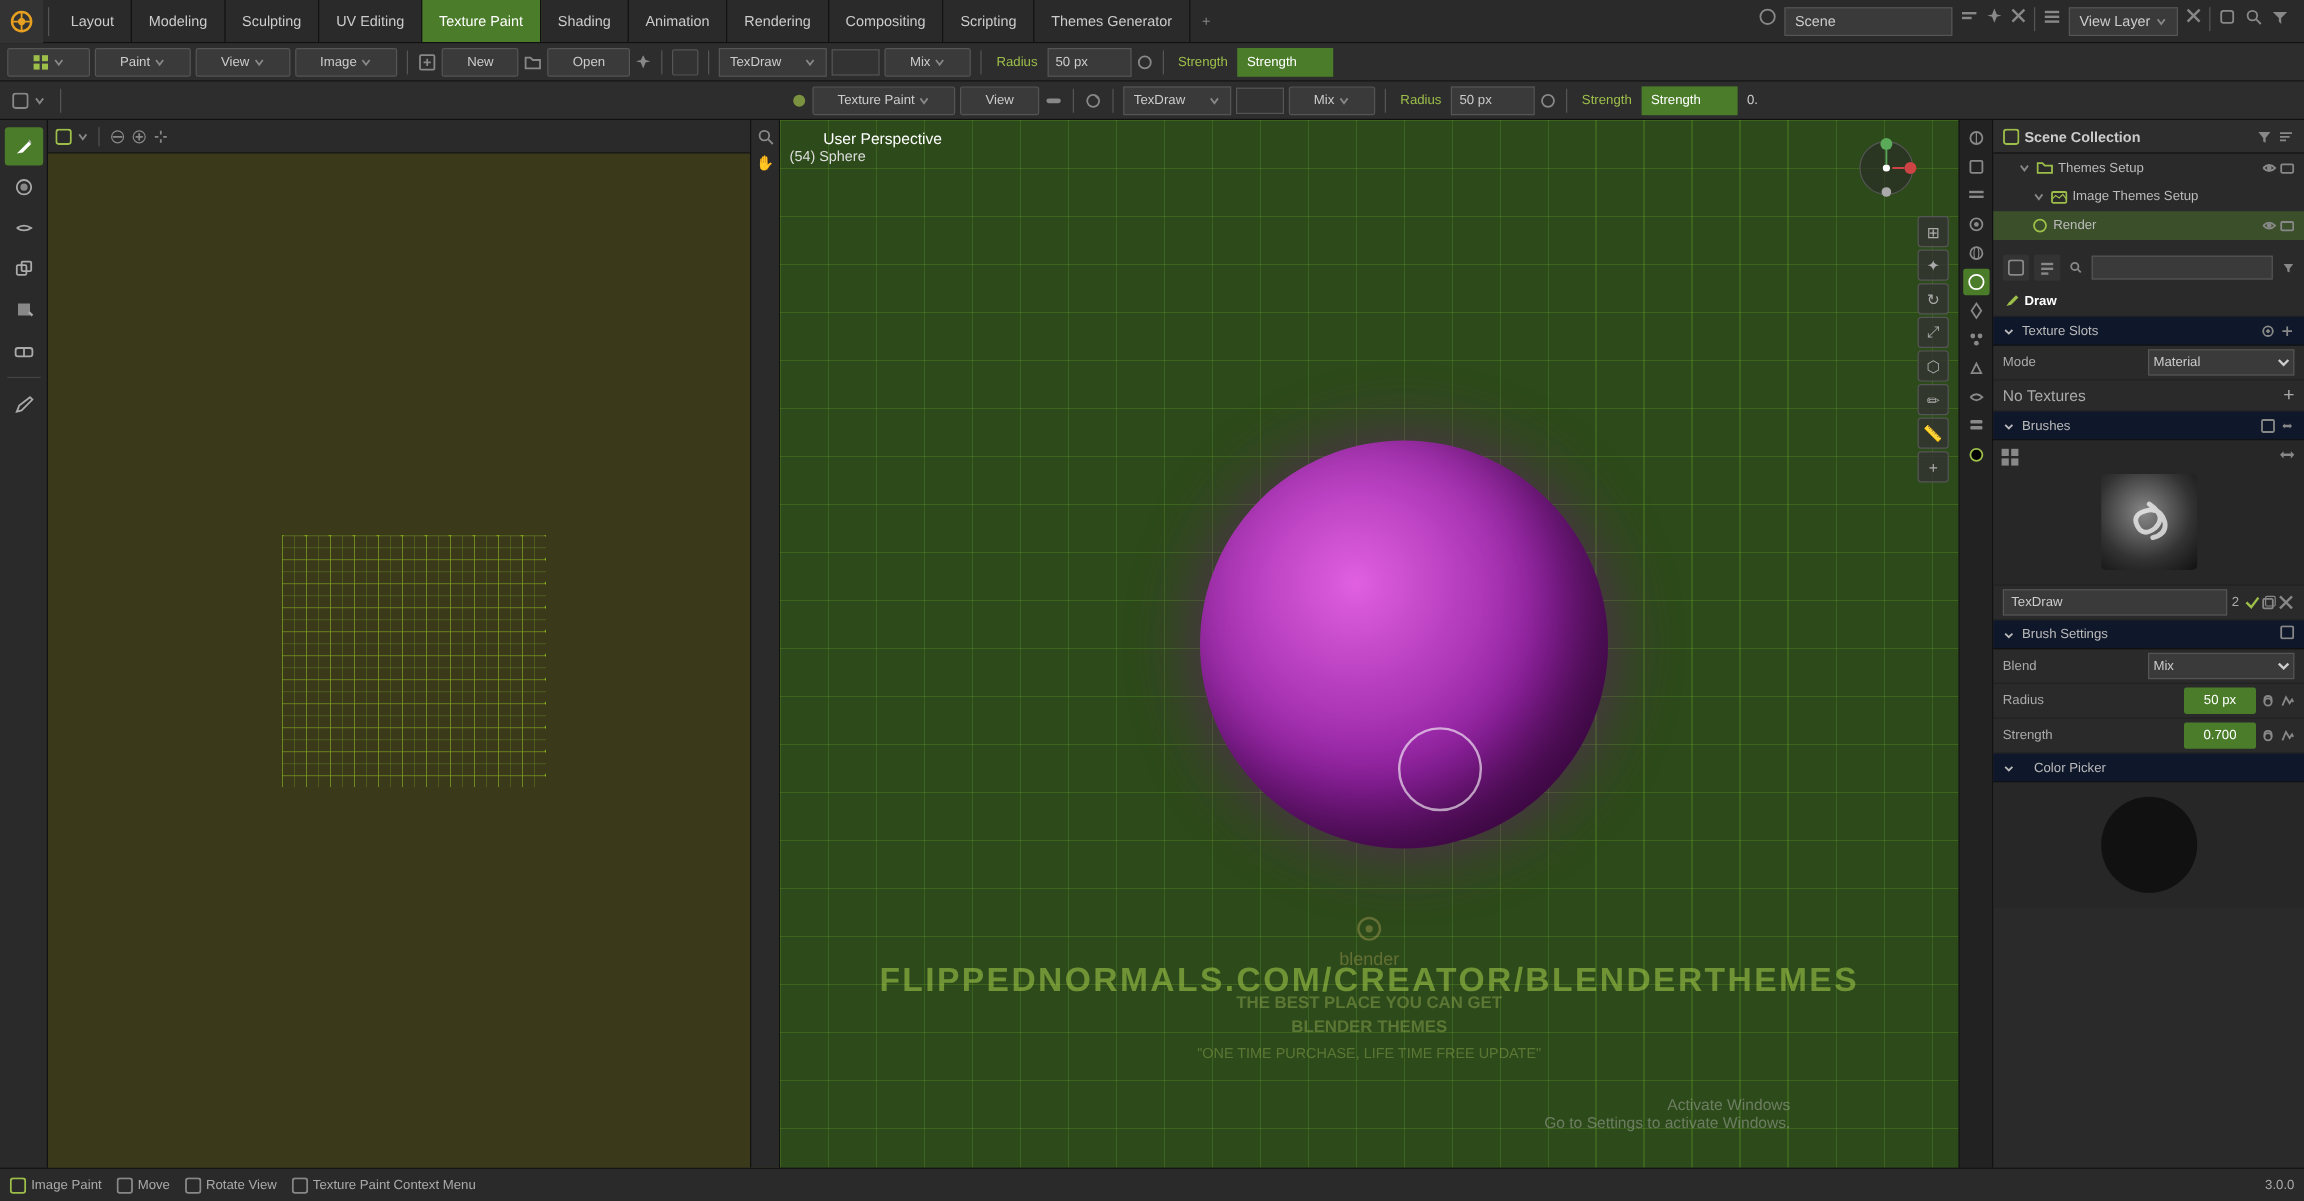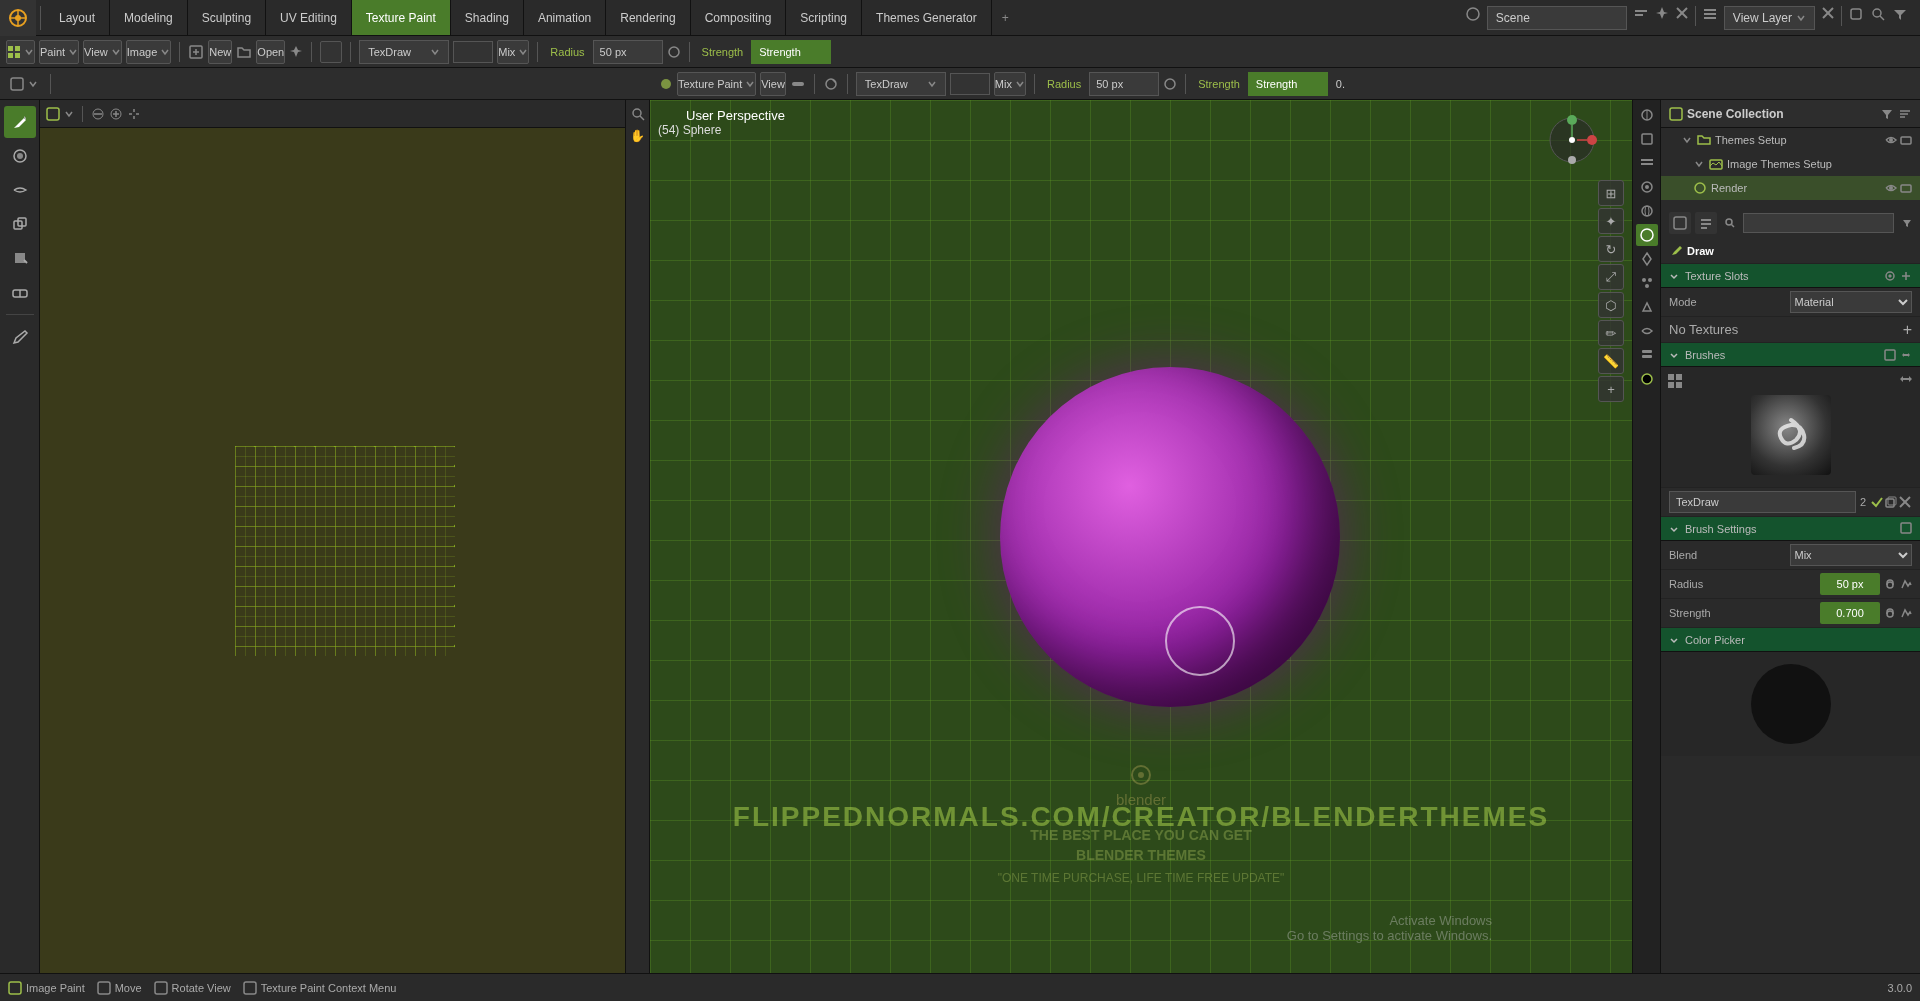--- a/index.html
+++ b/index.html
@@ -16,21 +16,21 @@
     .menu-tab.active { background: #4a7c2a; color: #fff; }
     .menu-tab-plus { padding: 0 10px; height: 100%; display: flex; align-items: center; color: #888; cursor: pointer; }
     .scene-area { margin-left: auto; display: flex; gap: 6px; padding-right: 12px; }
     .scene-input { background: #3a3a3a; border: 1px solid #555; color: #ccc; padding: 2px 8px; font-size: 12px; height: 24px; width: 140px; }
     .viewlayer-btn { background: #3a3a3a; border: 1px solid #555; color: #ccc; padding: 2px 8px; font-size: 12px; height: 24px; display: flex; align-items: center; gap: 4px; }
 
     
     #toolbar-row {
       width: 100%; height: 32px; background: #2d2d2d; display: flex; align-items: center; border-bottom: 1px solid #111; padding: 0 6px; gap: 4px;
     }
-    .tb-btn { background: #3a3a3a; border: 1px solid #555; color: #ccc; padding: 2px 0; font-size: 11px; height: 24px; display: flex; align-items: center; gap: 3px; cursor: pointer; border-radius: 2px; }
+    .tb-btn { background: #3a3a3a; border: 1px solid #555; color: #ccc; padding: 2px 20px; font-size: 11px; height: 24px; display: flex; align-items: center; gap: 3px; cursor: pointer; border-radius: 2px; }
     .tb-input { background: #3a3a3a; border: 1px solid #555; color: #ccc; padding: 2px 6px; font-size: 11px; height: 24px; width: 70px; }
     .tb-label { color: #9dbf4a; font-size: 11px; padding: 0 4px; }
     .tb-divider { width: 1px; height: 20px; background: #555; margin: 0 4px; }
 
     
     #toolbar-row2 {
       width: 100%; height: 32px; background: #2d2d2d; display: flex; align-items: center; border-bottom: 1px solid #111; padding: 0 6px; gap: 4px;
     }
 
     
@@ -106,21 +106,21 @@
     }
     .activate-windows {
       position: absolute; bottom: 30px; right: 140px; color: rgba(200,200,200,0.4); font-size: 13px; text-align: right;
     }
 
     
     #right-panel {
       width: 260px; background: #2a2a2a; border-left: 1px solid #111; display: flex; flex-direction: column; overflow-y: auto;
     }
     .rp-section-header {
-      height: 24px; background: #14532d; display: flex; align-items: center; padding: 0 8px; font-size: 11px; color: #bbb; border-bottom: 1px solid #111; cursor: pointer;
+      height: 24px; background: #0f172a; display: flex; align-items: center; padding: 0 8px; font-size: 11px; color: #bbb; border-bottom: 1px solid #111; cursor: pointer;
     }
     .rp-row { display: flex; align-items: center; padding: 3px 8px; min-height: 26px; border-bottom: 1px solid #222; }
     .rp-label { color: #aaa; font-size: 11px; flex: 1; }
     .rp-select { background: #3a3a3a; border: 1px solid #555; color: #ccc; font-size: 11px; height: 22px; flex: 1; }
     .rp-add-btn { background: transparent; border: none; color: #aaa; font-size: 16px; cursor: pointer; }
     .scene-collection-row { height: 28px; background: #2d2d2d; display: flex; align-items: center; padding: 0 8px; gap: 4px; border-bottom: 1px solid #111; }
     .sc-label { color: #ccc; font-size: 12px; font-weight: bold; }
     .scene-item { height: 24px; display: flex; align-items: center; padding: 0 8px 0 20px; gap: 4px; cursor: pointer; }
     .scene-item-label { color: #bbb; font-size: 11px; }
     .scene-item-active { background: #3a4f2a; }
@@ -804,21 +804,21 @@
         <svg width="12" height="12" viewBox="0 0 12 12">
             <path d="M2 10 L5 3 L8 8 L10 5 L11 7" fill="none" stroke="#888" stroke-width="1.5"></path>
           </svg>
       </div>
     </div>
 
     <div class="rp-section-header">
       <svg width="10" height="10" viewBox="0 0 10 10">
           <path d="M2 4 L5 7 L8 4" fill="none" stroke="#bbb" stroke-width="1.5"></path>
         </svg>
-      <span style="margin-left:6px;">Color Picker</span>
+      <span style="margin-left:16px;">Color Picker</span>
     </div>
 
     <div style="padding:6px;display:flex;justify-content:center;background:#272727;">
       <div class="color-swatch"></div>
     </div>
   </div>
 
 </div>
 
 <div id="bottom-bar">

